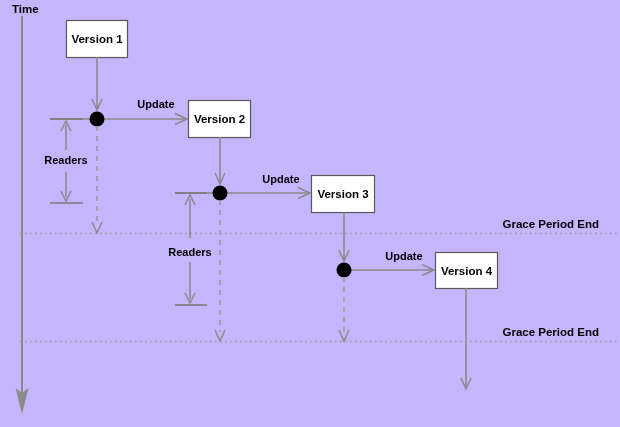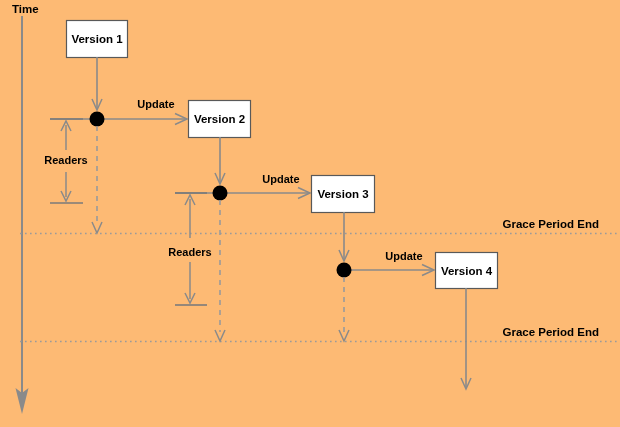--- a/index.html
+++ b/index.html
@@ -8,21 +8,21 @@
     padding: 0;
     background: #ffffff;
   }
   body {
     font-family: "Liberation Sans", sans-serif;
   }
   #canvas {
     position: relative;
     width: 620px;
     height: 427px;
-    background: #fdba74;
+    background: #c4b5fd;
     overflow: hidden;
     text-decoration: underline;
   }
   #canvas svg {
     position: absolute;
     left: 0;
     top: 0;
   }
   .vbox-label,
   .edge-label,

